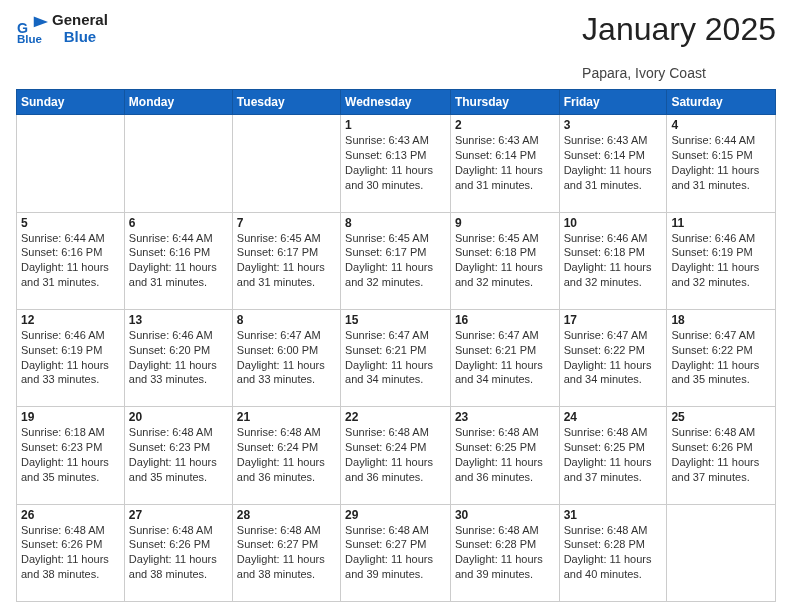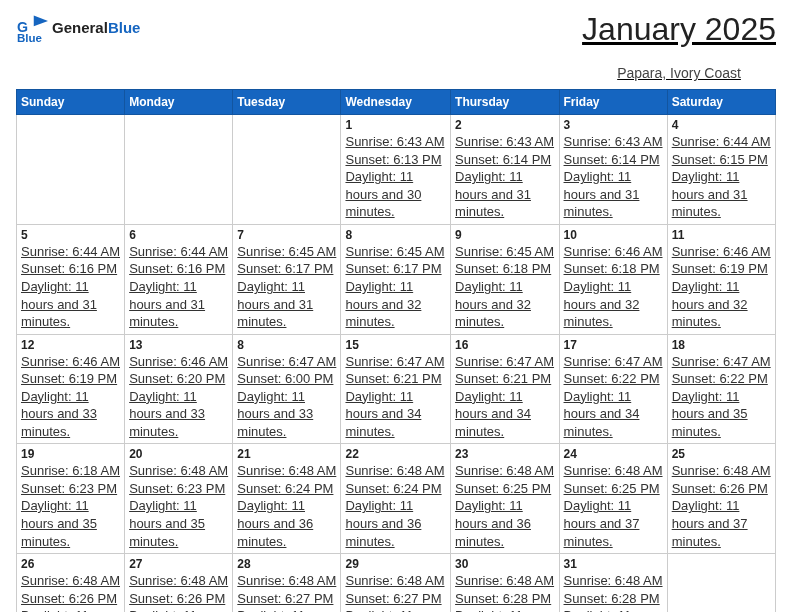--- a/index.html
+++ b/index.html
@@ -27,22 +27,21 @@
     .logo {
       display: flex;
       align-items: center;
       gap: 4px;
     }
     .logo-icon {
       width: 32px;
       height: 32px;
     }
     .title-block {
-      text-align: center;
-      text-decoration: underline;
+      text-align: left;
     }
     .month-title {
       font-size: 32px;
       font-weight: 300;
       color: #222;
       line-height: 1.1;
     }
     .subtitle {
       font-size: 14px;
       color: #444;
@@ -78,44 +77,43 @@
       height: 82px;
     }
     .day-number {
       font-size: 12px;
       font-weight: bold;
       color: #222;
       display: block;
       margin-bottom: 1px;
     }
     .day-info {
-      font-size: 13px;
+      font-size: 11px;
       color: #333;
       line-height: 1.35;
-      text-decoration: underline;
     }
     .empty {
       background: #f5f5f5;
     }
   </style>
 </head>
 <body>
 
 <div class="page">
   <div class="header">
     <div class="logo">
       <svg class="logo-icon" viewBox="0 0 36 36">
         <rect x="0" y="0" width="36" height="36" fill="white"></rect>
 
         <text x="1" y="22" font-size="16" font-weight="bold" fill="#1565C0" font-family="Arial">G</text>
 
         <polygon points="20,4 36,10 20,16" fill="#1565C0"></polygon>
         <text x="1" y="34" font-size="13" font-weight="bold" fill="#1565C0" font-family="Arial">Blue</text>
       </svg>
-      <div style="display:flex;flex-direction:row;line-height:1.1;">
+      <div style="display:flex;flex-direction:column;line-height:1.1;align-items:center;">
         <span style="font-size:15px;font-weight:bold;color:#222;">General</span>
         <span style="font-size:15px;font-weight:bold;color:#1565C0;">Blue</span>
       </div>
     </div>
     <div class="title-block">
       <div class="month-title">January 2025</div>
       <div class="subtitle">Papara, Ivory Coast</div>
     </div>
   </div>
 

